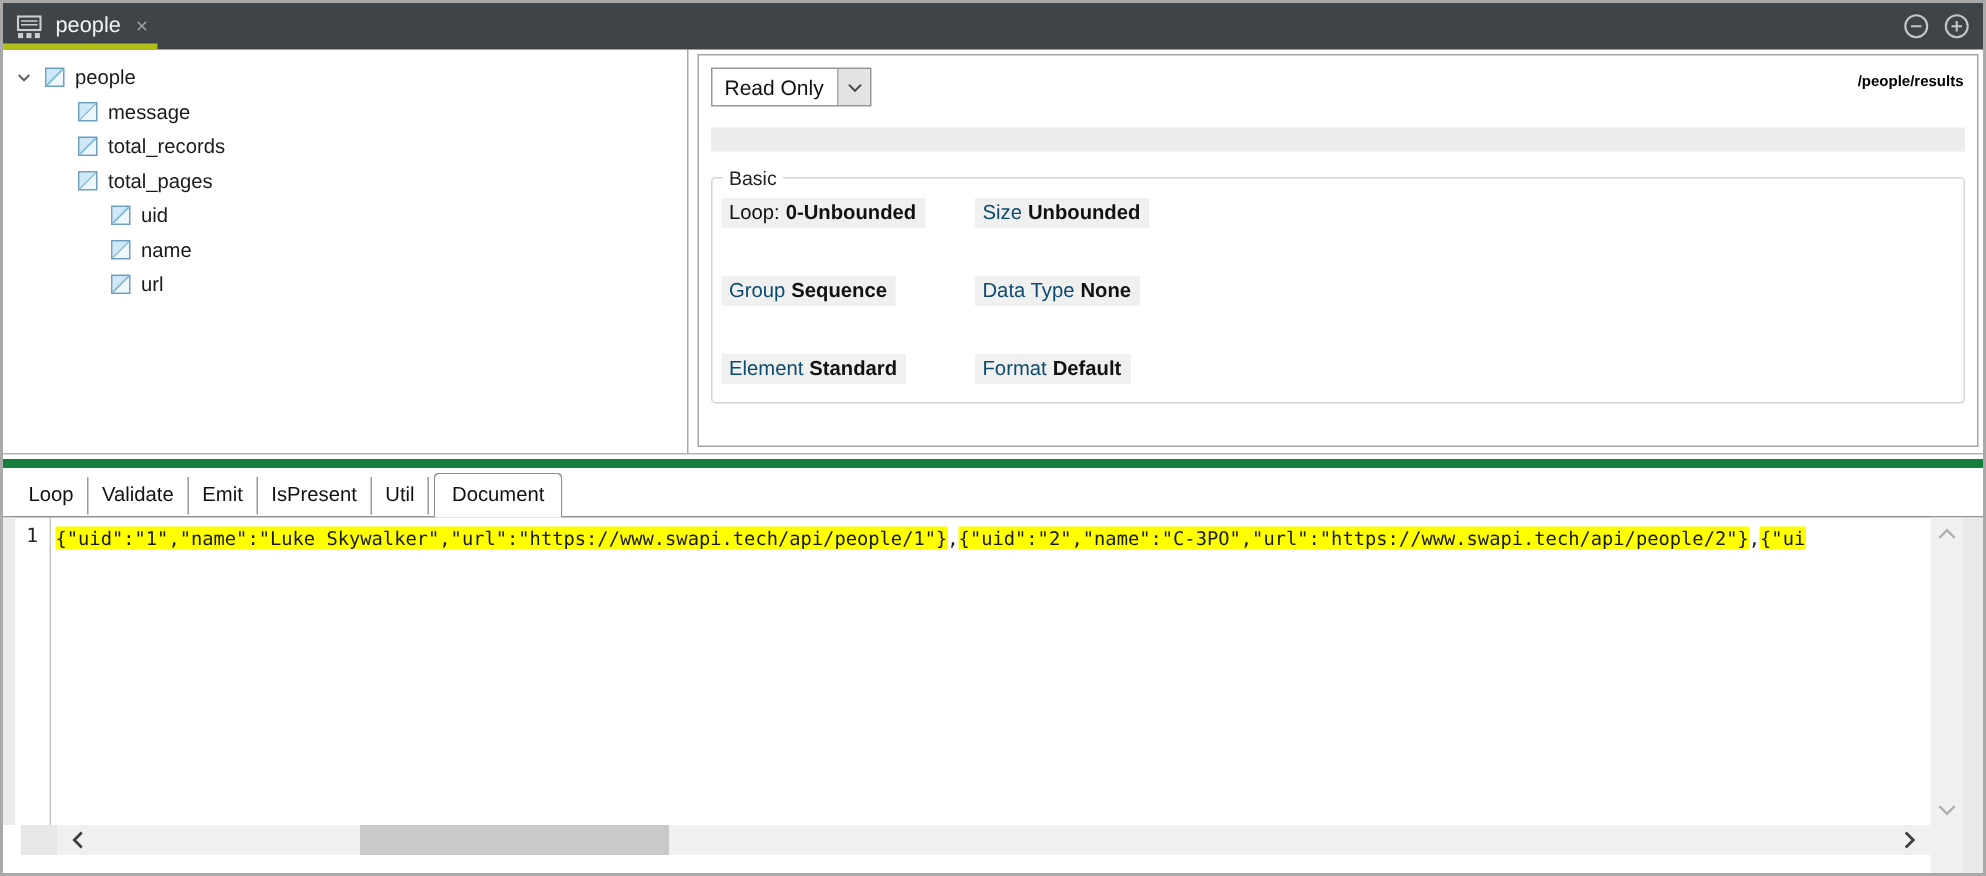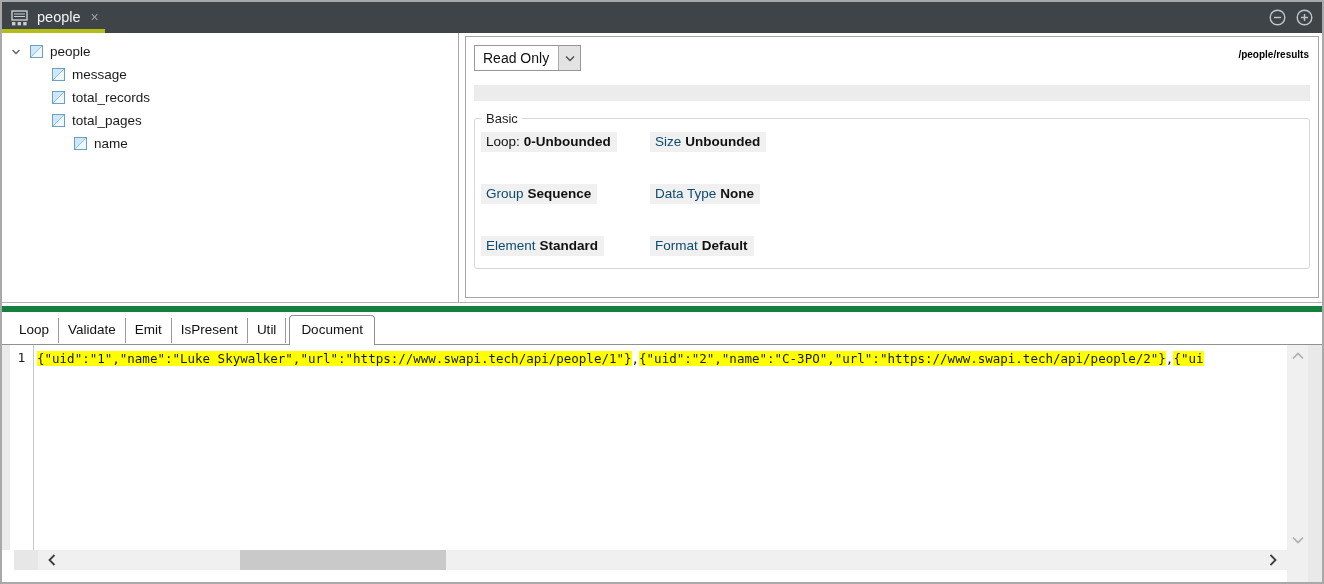--- a/index.html
+++ b/index.html
@@ -143,21 +143,37 @@
           <span class="node-core">
             <span class="node-icon"></span>
             <span class="node-label">total_pages</span>
           </span>
         </div>
         <div class="tree-row">
           <span style="flex: 0 0 50px;"></span>
           <span class="chev"></span>
           <span class="node-core">
             <span class="node-icon"></span>
+            <span class="node-label">uid</span>
+          </span>
+        </div>
+        <div class="tree-row">
+          <span style="flex: 0 0 50px;"></span>
+          <span class="chev"></span>
+          <span class="node-core">
+            <span class="node-icon"></span>
             <span class="node-label">name</span>
+          </span>
+        </div>
+        <div class="tree-row">
+          <span style="flex: 0 0 50px;"></span>
+          <span class="chev"></span>
+          <span class="node-core">
+            <span class="node-icon"></span>
+            <span class="node-label">url</span>
           </span>
         </div>
       </div>
 
     <div class="right-wrap">
       <div class="right-panel">
         <div class="insp-toprow">
           <div class="combo">
             <span class="combo-text">Read Only</span>
             <span class="combo-btn">

